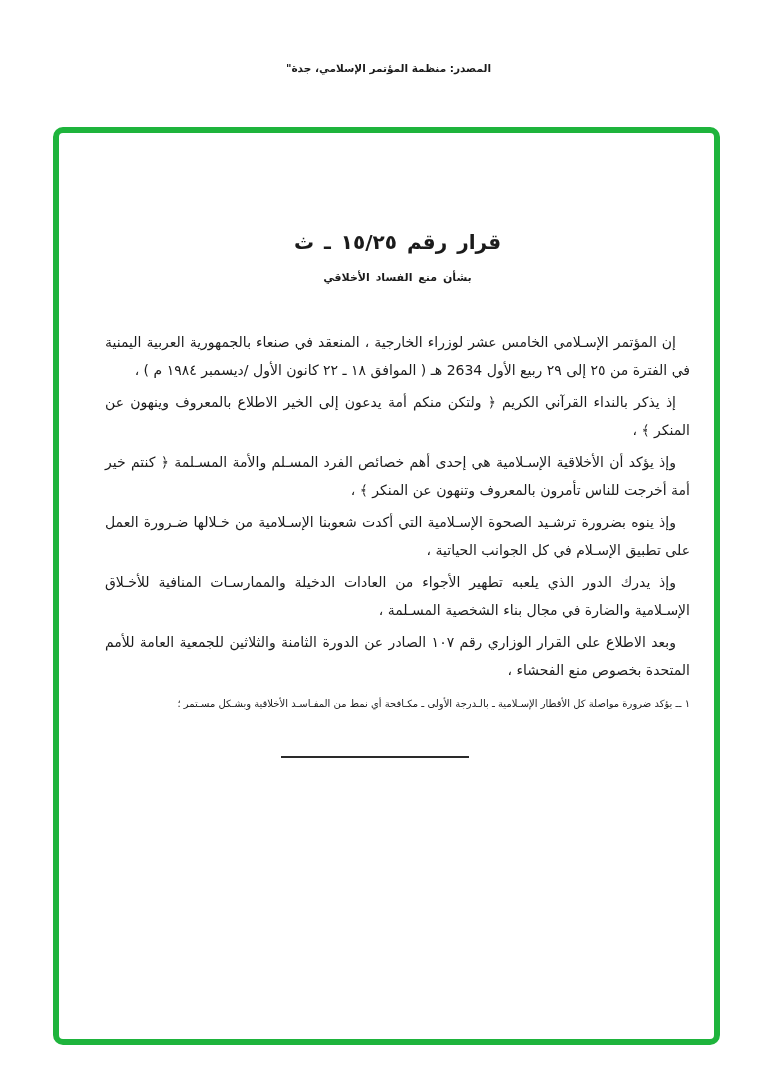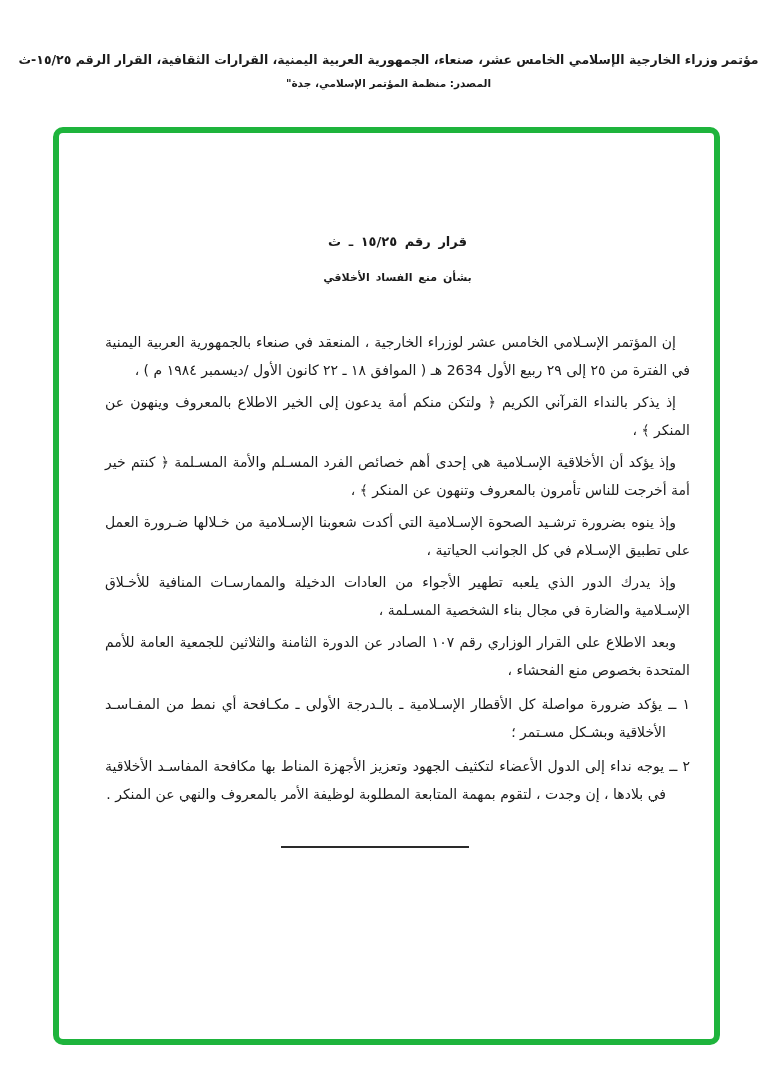--- a/index.html
+++ b/index.html
@@ -47,21 +47,21 @@
     box-sizing: border-box;
     border: 6px solid #1eb43c;
     border-radius: 10px;
     background: #ffffff;
     direction: rtl;
     padding: 95px 24px 0 46px;
   }
 
   .res-number {
     text-align: center;
-    font-size: 13px;
+    font-size: 20px;
     font-weight: bold;
     line-height: 28px;
     word-spacing: 3px;
   }
   .res-subject {
     text-align: center;
     font-size: 11px;
     font-weight: bold;
     line-height: 32px;
     margin-top: 6px;
@@ -72,51 +72,49 @@
     font-size: 14px;
     line-height: 28px;
     margin: 4px 0 0 0;
     text-align: justify;
     text-indent: 14px; 
   }
   p.preamble.first {
     margin-top: 34px;
   }
   p.operative {
-    font-size: 14px;
+    font-size: 10px;
     line-height: 28px;
     margin: 6px 0 0 0;
     text-align: justify;
     padding-right: 24px;   
     text-indent: -24px;
   }
 
   .end-divider {
     height: 2px;
     width: 188px;
     background: #2a2a2a;
     margin: 38px 221px 0 auto;
   }
 </style>
 </head>
 <body>
 
 <header class="page-header">
-  <div class="title-line">مؤتمر وزراء الخارجية الإسلامي الخامس عشر، صنعاء، الجمهورية العربية اليمنية، القرارات الثقافية، القرار الرقم ١٥/٢٥-ث</div>
   <div class="source-line">المصدر:  منظمة المؤتمر الإسلامي، جدة"</div>
 </header>
 
 <main class="doc-frame" style="border-color: rgb(30, 180, 60);">
   <div class="res-number">قرار رقم ١٥/٢٥ ـ ث</div>
   <div class="res-subject">بشأن منع الفساد الأخلاقي</div>
 
   <p class="preamble first">إن المؤتمر الإسـلامي الخامس عشر لوزراء الخارجية ، المنعقد في صنعاء بالجمهورية العربية اليمنية في الفترة من ٢٥ إلى ٢٩ ربيع الأول 2634 هـ ( الموافق ١٨ ـ ٢٢ كانون الأول /ديسمبر ١٩٨٤ م ) ،</p>
   <p class="preamble">إذ يذكر بالنداء القرآني الكريم ﴿ ولتكن منكم أمة يدعون إلى الخير الاطلاع بالمعروف وينهون عن المنكر ﴾ ،</p>
   <p class="preamble">وإذ يؤكد أن الأخلاقية الإسـلامية هي إحدى أهم خصائص الفرد المسـلم والأمة المسـلمة ﴿ كنتم خير أمة أخرجت للناس تأمرون بالمعروف وتنهون عن المنكر ﴾ ،</p>
   <p class="preamble">وإذ ينوه بضرورة ترشـيد الصحوة الإسـلامية التي أكدت شعوبنا الإسـلامية من خـلالها ضـرورة العمل على تطبيق الإسـلام في كل الجوانب الحياتية ،</p>
   <p class="preamble">وإذ يدرك الدور الذي يلعبه تطهير الأجواء من العادات الدخيلة والممارسـات المنافية للأخـلاق الإسـلامية والضارة في مجال بناء الشخصية المسـلمة ،</p>
   <p class="preamble">وبعد الاطلاع على القرار الوزاري رقم ١٠٧ الصادر عن الدورة الثامنة والثلاثين للجمعية العامة للأمم المتحدة بخصوص منع الفحشاء ،</p>
 
   <p class="operative">١ ــ يؤكد ضرورة مواصلة كل الأقطار الإسـلامية ـ بالـدرجة الأولى ـ مكـافحة أي نمط من المفـاسـد الأخلاقية وبشـكل مسـتمر ؛</p>
-  <p class="operative">٢ ــ يوجه نداء إلى الدول الأعضاء لتكثيف الجهود وتعزيز الأجهزة المناط بها مكافحة المفاسـد الأخلاقية في بلادها ، إن وجدت ، لتقوم بمهمة المتابعة المطلوبة لوظيفة الأمر بالمعروف والنهي عن المنكر .</p>
 
   <div class="end-divider" style="background: rgb(42, 42, 42);"></div>
 </main>
 
 </body></html>

